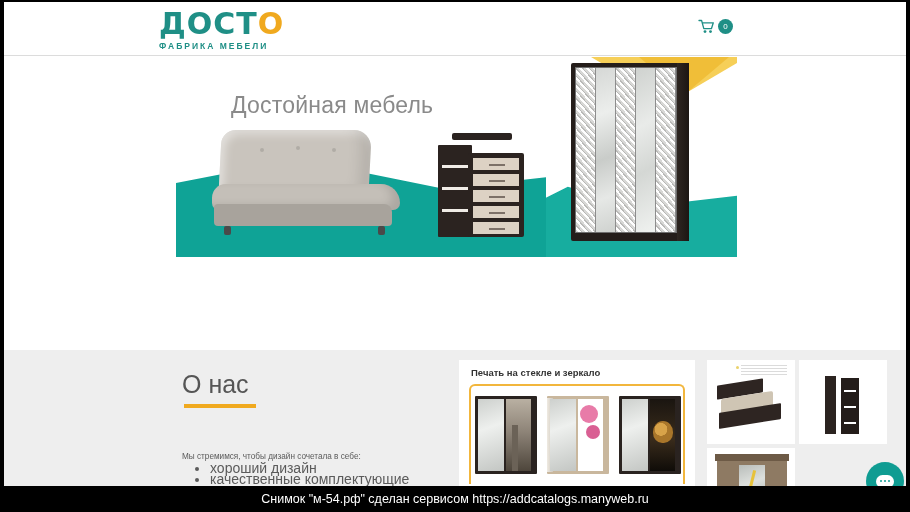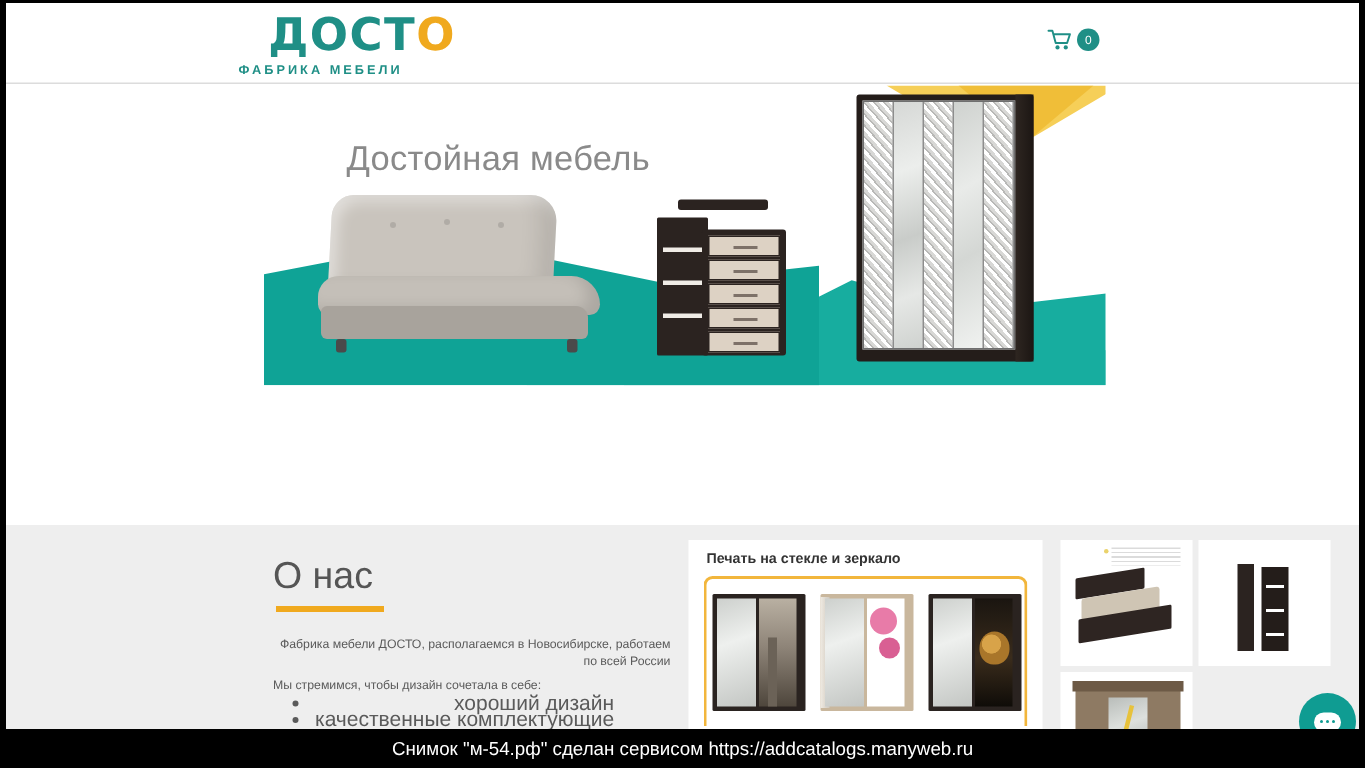--- a/index.html
+++ b/index.html
@@ -16,21 +16,21 @@
 
   
   #header {
     position:absolute; left:0; top:0; width:902px; height:54px;
     background:#ffffff; border-bottom:1px solid #dcdcdc;
   }
   .logo-wrap { position:absolute; left:155px; top:7px; width:145px; height:42px; }
   .logo-main {
     font-family:"DejaVu Sans", sans-serif;
     font-size:30px; font-weight:bold; letter-spacing:1px;
-    color:#1f8f86; line-height:30px; text-align:right;
+    color:#1f8f86; line-height:30px; text-align:left;
   }
   .logo-main .lastletter { color:#f0a91e; }
   .logo-sub {
     font-size:8.5px; font-weight:bold; letter-spacing:2.0px;
     color:#1f8f86; text-align:left; margin-top:2px;
   }
 
   .nav { position:absolute; left:344px; top:36px; display:flex; gap:20px; }
   .nav-item {
     font-size:9.5px; color:#6d6d6d; white-space:nowrap; cursor:pointer;
@@ -162,21 +162,20 @@
   }
   .wd-side {
     position:absolute; right:0; top:0; width:12px; height:100%;
     background:linear-gradient(90deg,#2e2621,#1c1613);
   }
 
   
   #about {
     position:absolute; left:0; top:348px; width:902px; height:136px;
     background:#eeeeee;
-    text-align:right;
   }
   .about-title {
     position:absolute; left:178px; top:20px;
     font-size:25px; color:#555555; font-weight:normal;
   }
   .about-rule {
     position:absolute; left:180px; top:54px; width:72px; height:4px; background:#f0a91e;
   }
   .about-p {
     position:absolute; left:178px; top:74px; width:265px;
@@ -397,21 +396,20 @@
           <div class="wd-mirror2"></div>
           <div class="wd-panel-tex"></div>
         </div>
         <div class="wd-side"></div>
       </div>
     </div>
 
     <div id="about">
       <div class="about-title">О нас</div>
       <div class="about-rule"></div>
-      <div class="about-p">Фабрика мебели ДОСТО, располагаемся в Новосибирске, работаем по всей России</div>
       <div class="about-p2">Мы стремимся, чтобы дизайн сочетала в себе:</div>
       <ul class="about-list">
         <li>хороший дизайн</li>
         <li>качественные комплектующие</li>
       </ul>
     </div>
 
     <div id="print-card">
       <div class="pc-title">Печать на стекле и зеркало</div>
       <div class="pc-border"></div>

